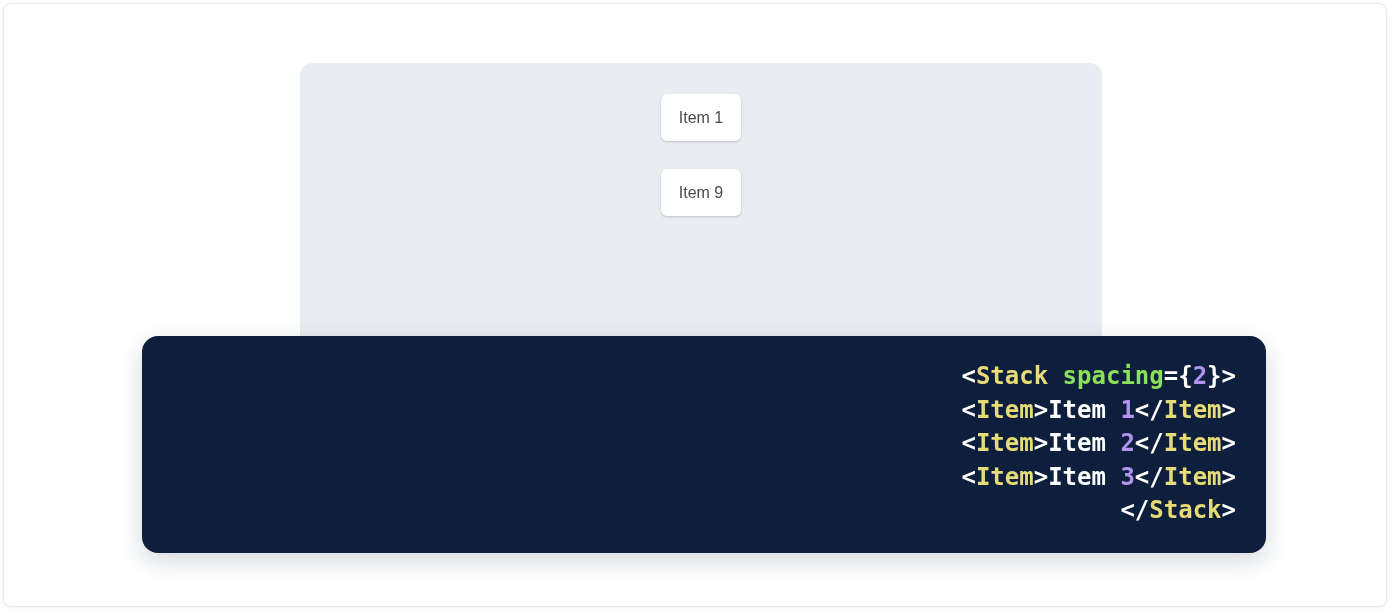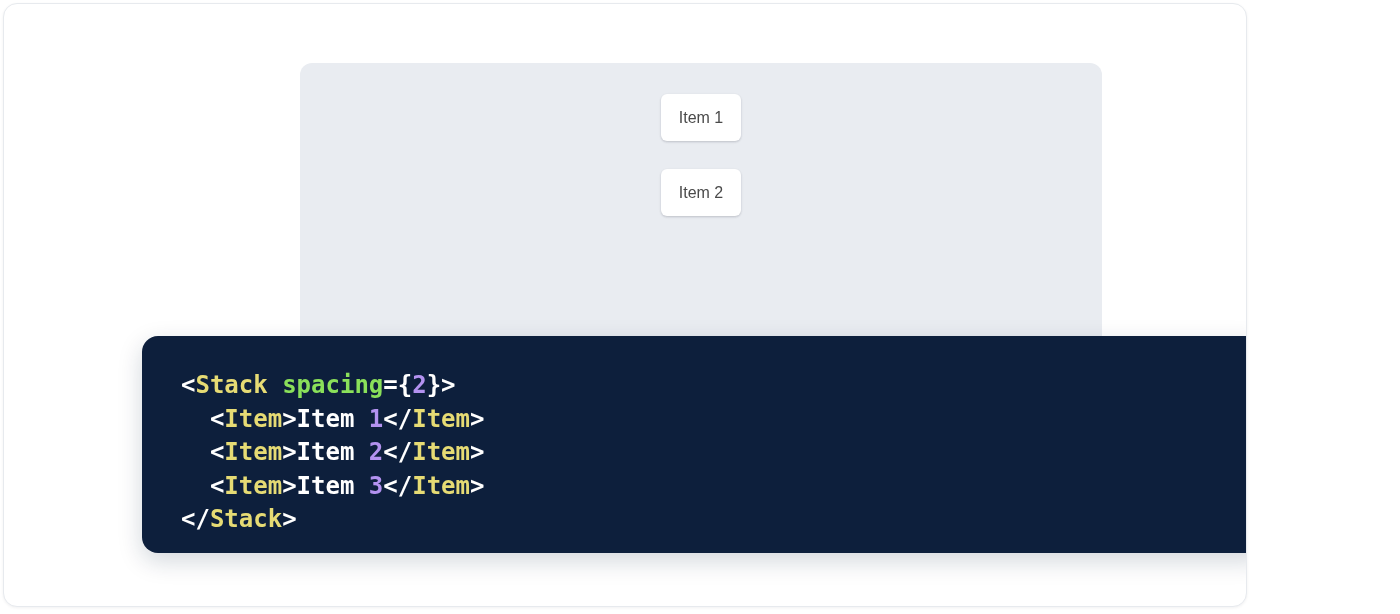--- a/index.html
+++ b/index.html
@@ -11,28 +11,29 @@
     height: 614px;
     background: #ffffff;
     font-family: "Liberation Sans", sans-serif;
     overflow: hidden;
   }
 
   .page-card {
     position: absolute;
     left: 3px;
     top: 3px;
-    width: 1244px;
+    width: 1384px;
     height: 604px;
     background: #ffffff;
-    border-radius: 14px;
+    border-radius: 8px;
     border: 1px solid #e7eaee;
     box-shadow: 0 1px 3px rgba(16, 24, 40, 0.06);
     box-sizing: border-box;
     overflow: hidden;
+    text-align: right;
   }
 
   
   .preview-panel {
     position: absolute;
     left: 296px;
     top: 59px;
     width: 802px;
     height: 296px;
     background: #e9ecf1;
@@ -81,21 +82,21 @@
     height: 217px;
     background: #0d1f3c;
     border-radius: 16px;
     box-shadow: 0 8px 24px rgba(13, 31, 60, 0.18);
     box-sizing: border-box;
     padding: 24px 30px;
     overflow: hidden;
   }
 
   .code-pre {
-    margin: 9px;
+    margin: 0;
     font-family: "DejaVu Sans Mono", "Liberation Mono", monospace;
     font-size: 24px;
     font-weight: bold;
     line-height: 33.5px;
     color: #ffffff;
     white-space: pre;
     letter-spacing: 0px;
   }
 
   .tok-punct { color: #ffffff; }
@@ -109,21 +110,21 @@
 
 <div class="page-card">
 
   <div class="preview-panel">
     <div class="stack">
 
     <div class="stack-item">
           <span class="stack-item-label">Item 1</span>
         </div>
         <div class="stack-item">
-          <span class="stack-item-label">Item 2</span>
+          <span class="stack-item-label">Item 9</span>
         </div>
       </div>
   </div>
 
   <div class="code-block">
     <pre class="code-pre"><span><span class="tok-punct">&lt;</span><span class="tok-tag">Stack</span><span class="tok-punct"> </span><span class="tok-attr">spacing</span><span class="tok-punct">={</span><span class="tok-num">2</span><span class="tok-punct">}&gt;</span></span>
 <span><span>  </span><span class="tok-punct">&lt;</span><span class="tok-tag">Item</span><span class="tok-punct">&gt;</span><span class="tok-text">Item </span><span class="tok-num">1</span><span class="tok-punct">&lt;/</span><span class="tok-tag">Item</span><span class="tok-punct">&gt;</span></span>
 <span><span>  </span><span class="tok-punct">&lt;</span><span class="tok-tag">Item</span><span class="tok-punct">&gt;</span><span class="tok-text">Item </span><span class="tok-num">2</span><span class="tok-punct">&lt;/</span><span class="tok-tag">Item</span><span class="tok-punct">&gt;</span></span>
 <span><span>  </span><span class="tok-punct">&lt;</span><span class="tok-tag">Item</span><span class="tok-punct">&gt;</span><span class="tok-text">Item </span><span class="tok-num">3</span><span class="tok-punct">&lt;/</span><span class="tok-tag">Item</span><span class="tok-punct">&gt;</span></span>
 <span><span class="tok-punct">&lt;/</span><span class="tok-tag">Stack</span><span class="tok-punct">&gt;</span></span></pre>

